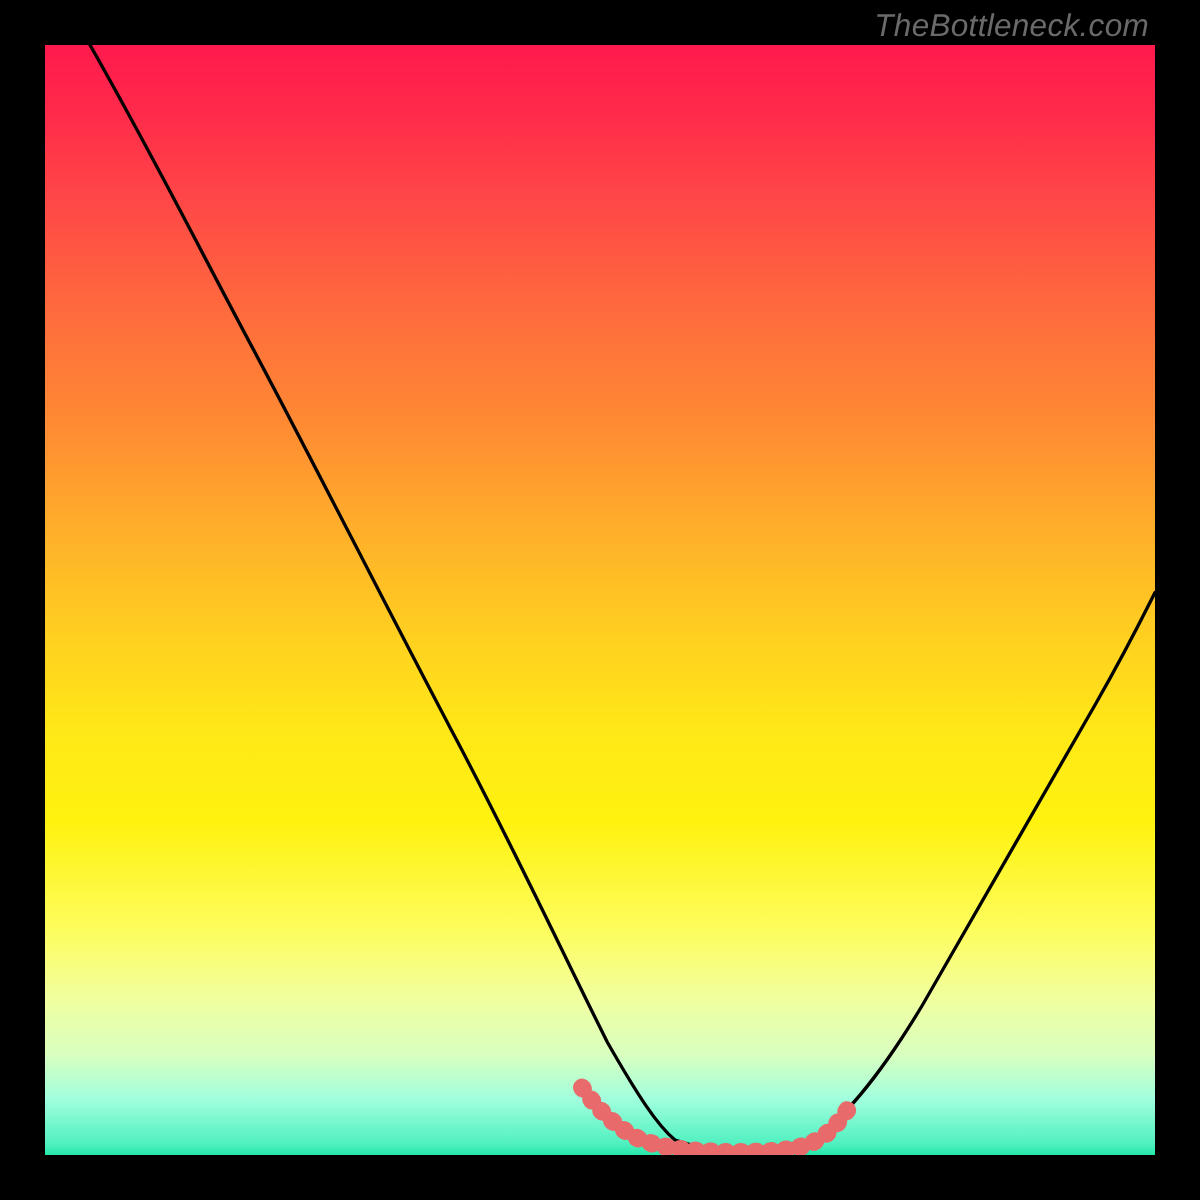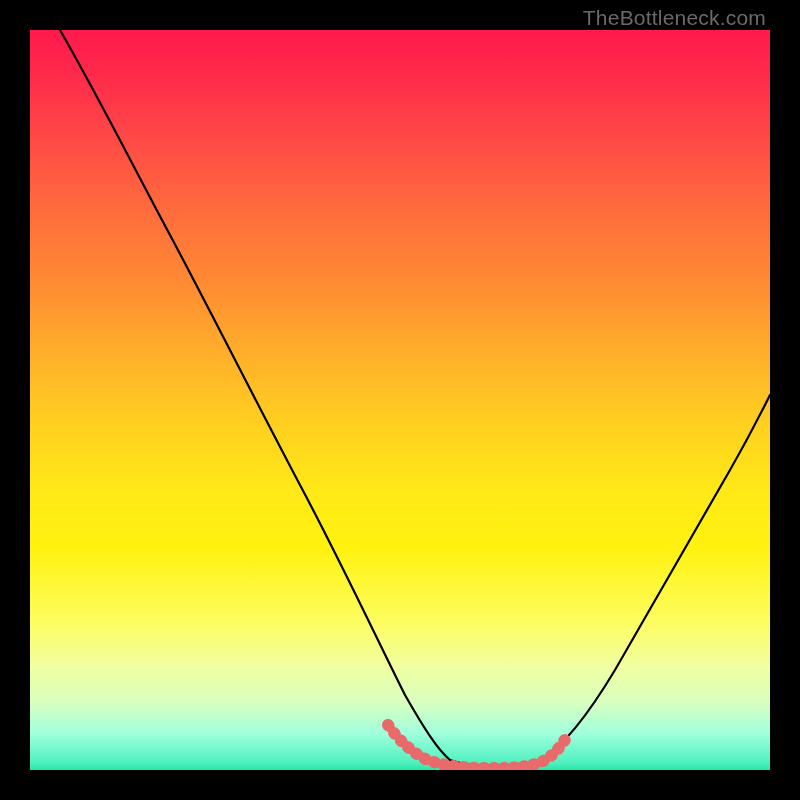--- a/index.html
+++ b/index.html
@@ -35,20 +35,21 @@
   }
   .watermark {
     position: absolute;
     top: 6px;
     right: 34px;
     font-family: Arial, Helvetica, sans-serif;
     font-size: 21px;
     color: #6a6a6a;
     font-weight: 400;
     letter-spacing: 0.2px;
+    font-style: italic;
   }
   svg.curve {
     position: absolute;
     left: 0;
     top: 0;
     width: 740px;
     height: 740px;
     pointer-events: none;
   }
 </style>

